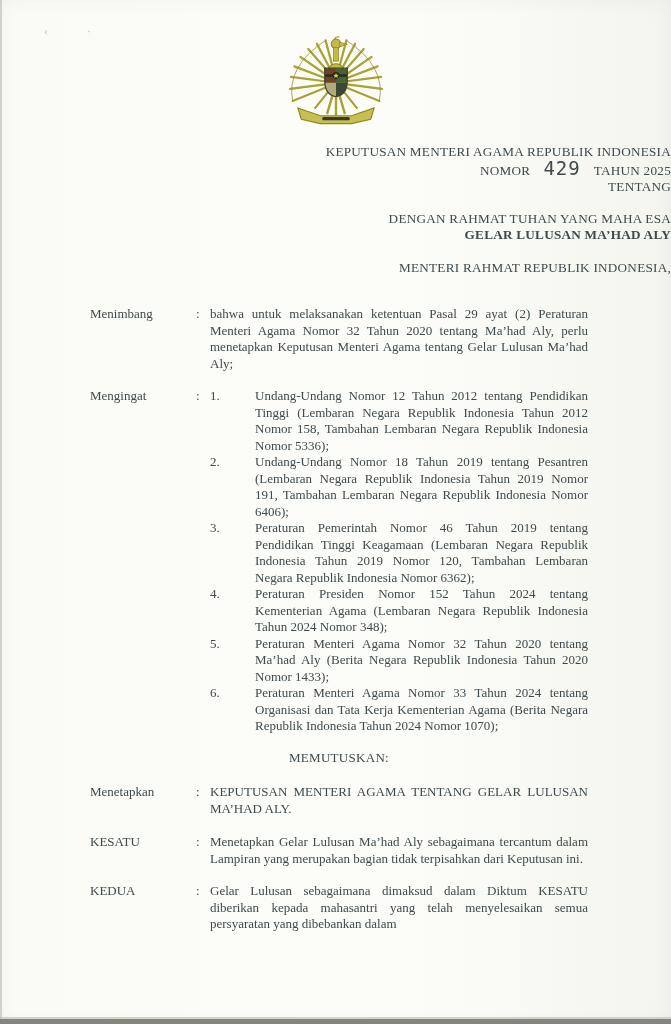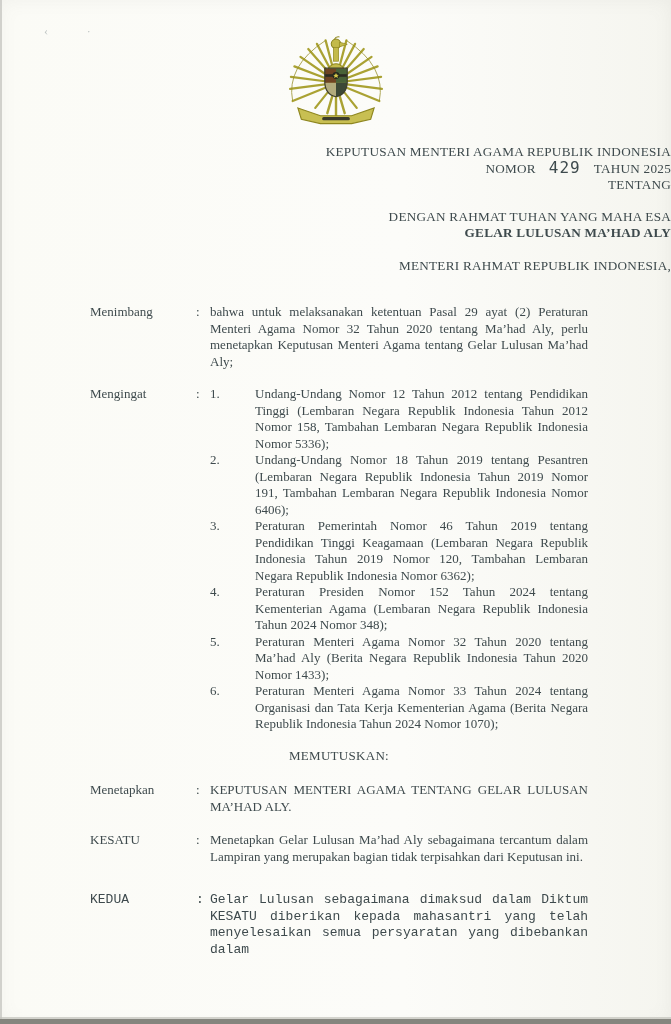--- a/index.html
+++ b/index.html
@@ -18,21 +18,21 @@
   .edge-bottom{position:absolute;left:0;bottom:0;width:100%;height:5px;background:#85857e;}
   .edge-bottom-fade{position:absolute;left:0;bottom:5px;width:100%;height:2px;background:#c2c2ba;opacity:.7;}
   .stray-marks{position:absolute;left:44px;top:22px;color:#c2c7c6;font-size:12px;letter-spacing:18px;transform:rotate(-4deg);}
   
   .emblem{width:104px;height:104px;margin:30px auto 0;display:block;}
   
   .heading{text-align:right;margin-top:10px;font-size:13.2px;line-height:16px;letter-spacing:.25px;}
   .heading .hline{display:block;}
   .nomor-value{
     font-family:"DejaVu Sans Mono","Liberation Mono",monospace;
-    font-size:16px;margin:0 13px;letter-spacing:1px;position:relative;top:-0.5px;
+    font-size:19px;margin:0 13px;letter-spacing:1px;position:relative;top:-0.5px;
   }
   .subject{font-weight:bold;}
   .invocation{margin-top:16px;}
   .issuer{margin-top:17px;}
   
   .body{margin:30px 83px 0 90px;font-size:13px;line-height:16.5px;}
   .row{display:grid;grid-template-columns:106px 14px 1fr;margin-top:14px;}
   .row .label{white-space:nowrap;}
   .row .colon{text-align:left;}
   .row .text{text-align:justify;}
@@ -167,21 +167,21 @@
       <span class="colon">:</span>
       <span class="text">KEPUTUSAN MENTERI AGAMA TENTANG GELAR LULUSAN MA’HAD ALY.</span>
     </div>
 
     <div class="row" style="margin-top:17px;">
       <span class="label">KESATU</span>
       <span class="colon">:</span>
       <span class="text">Menetapkan Gelar Lulusan Ma’had Aly sebagaimana tercantum dalam Lampiran yang merupakan bagian tidak terpisahkan dari Keputusan ini.</span>
     </div>
 
-    <div class="row" style="margin-top:27px;font-family:Liberation Mono, monospace;">
+    <div class="row" style="margin-top:16px;">
       <span class="label">KEDUA</span>
       <span class="colon">:</span>
       <span class="text">Gelar Lulusan sebagaimana dimaksud dalam Diktum KESATU diberikan kepada mahasantri yang telah menyelesaikan semua persyaratan yang dibebankan dalam</span>
     </div>
 
   </div>
 
   <div class="edge-bottom-fade"></div>
   <div class="edge-bottom"></div>
 </div>

